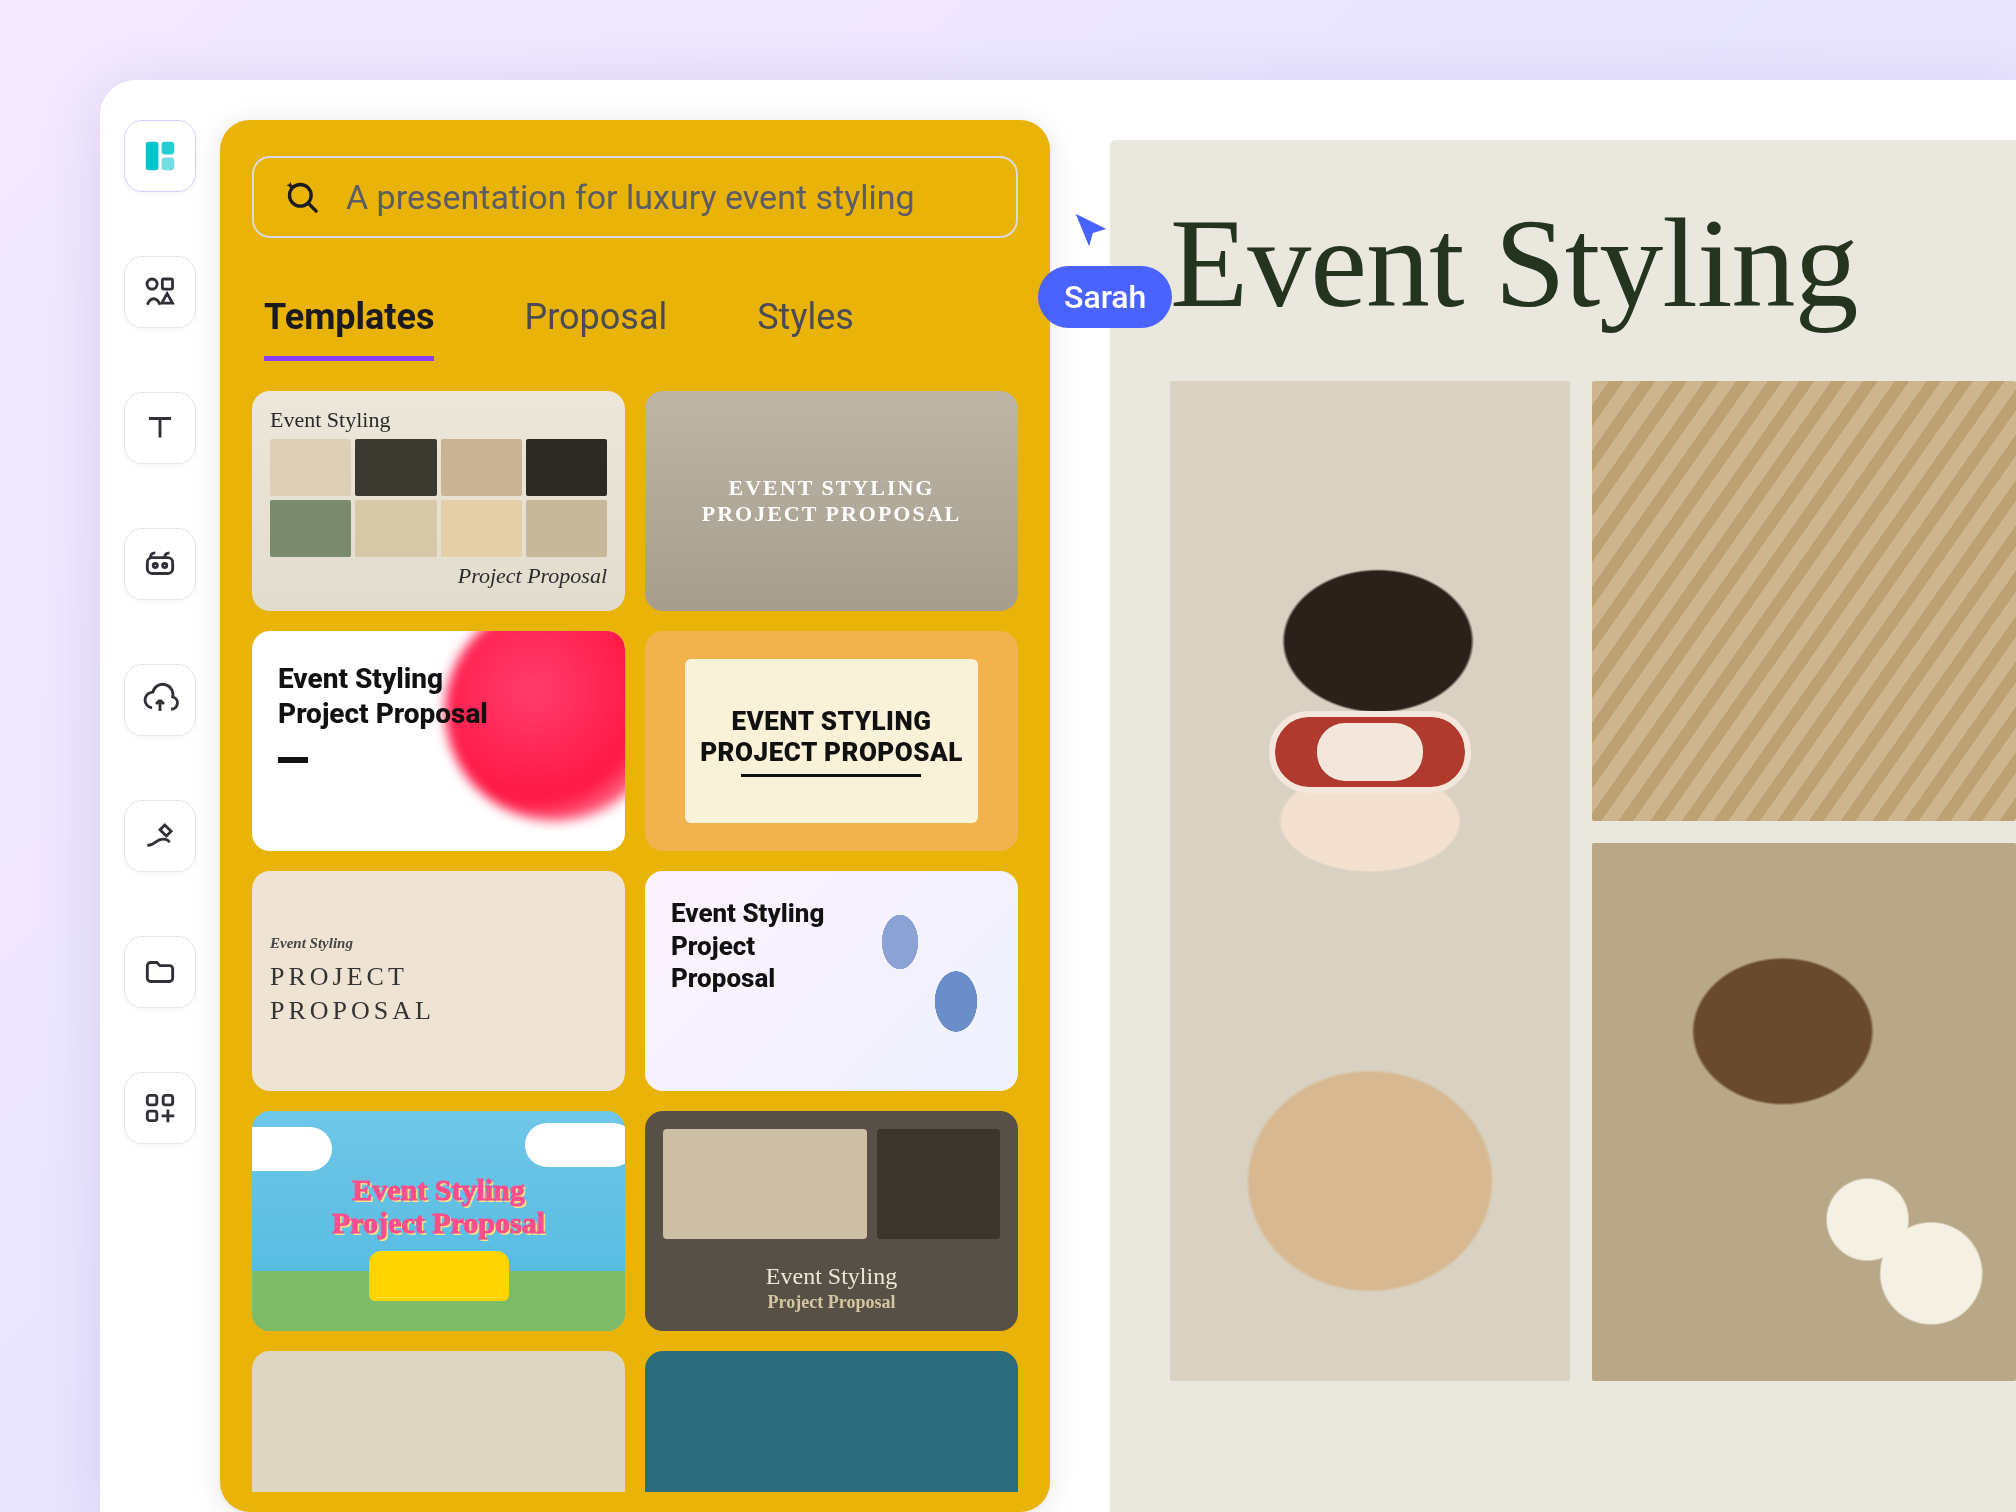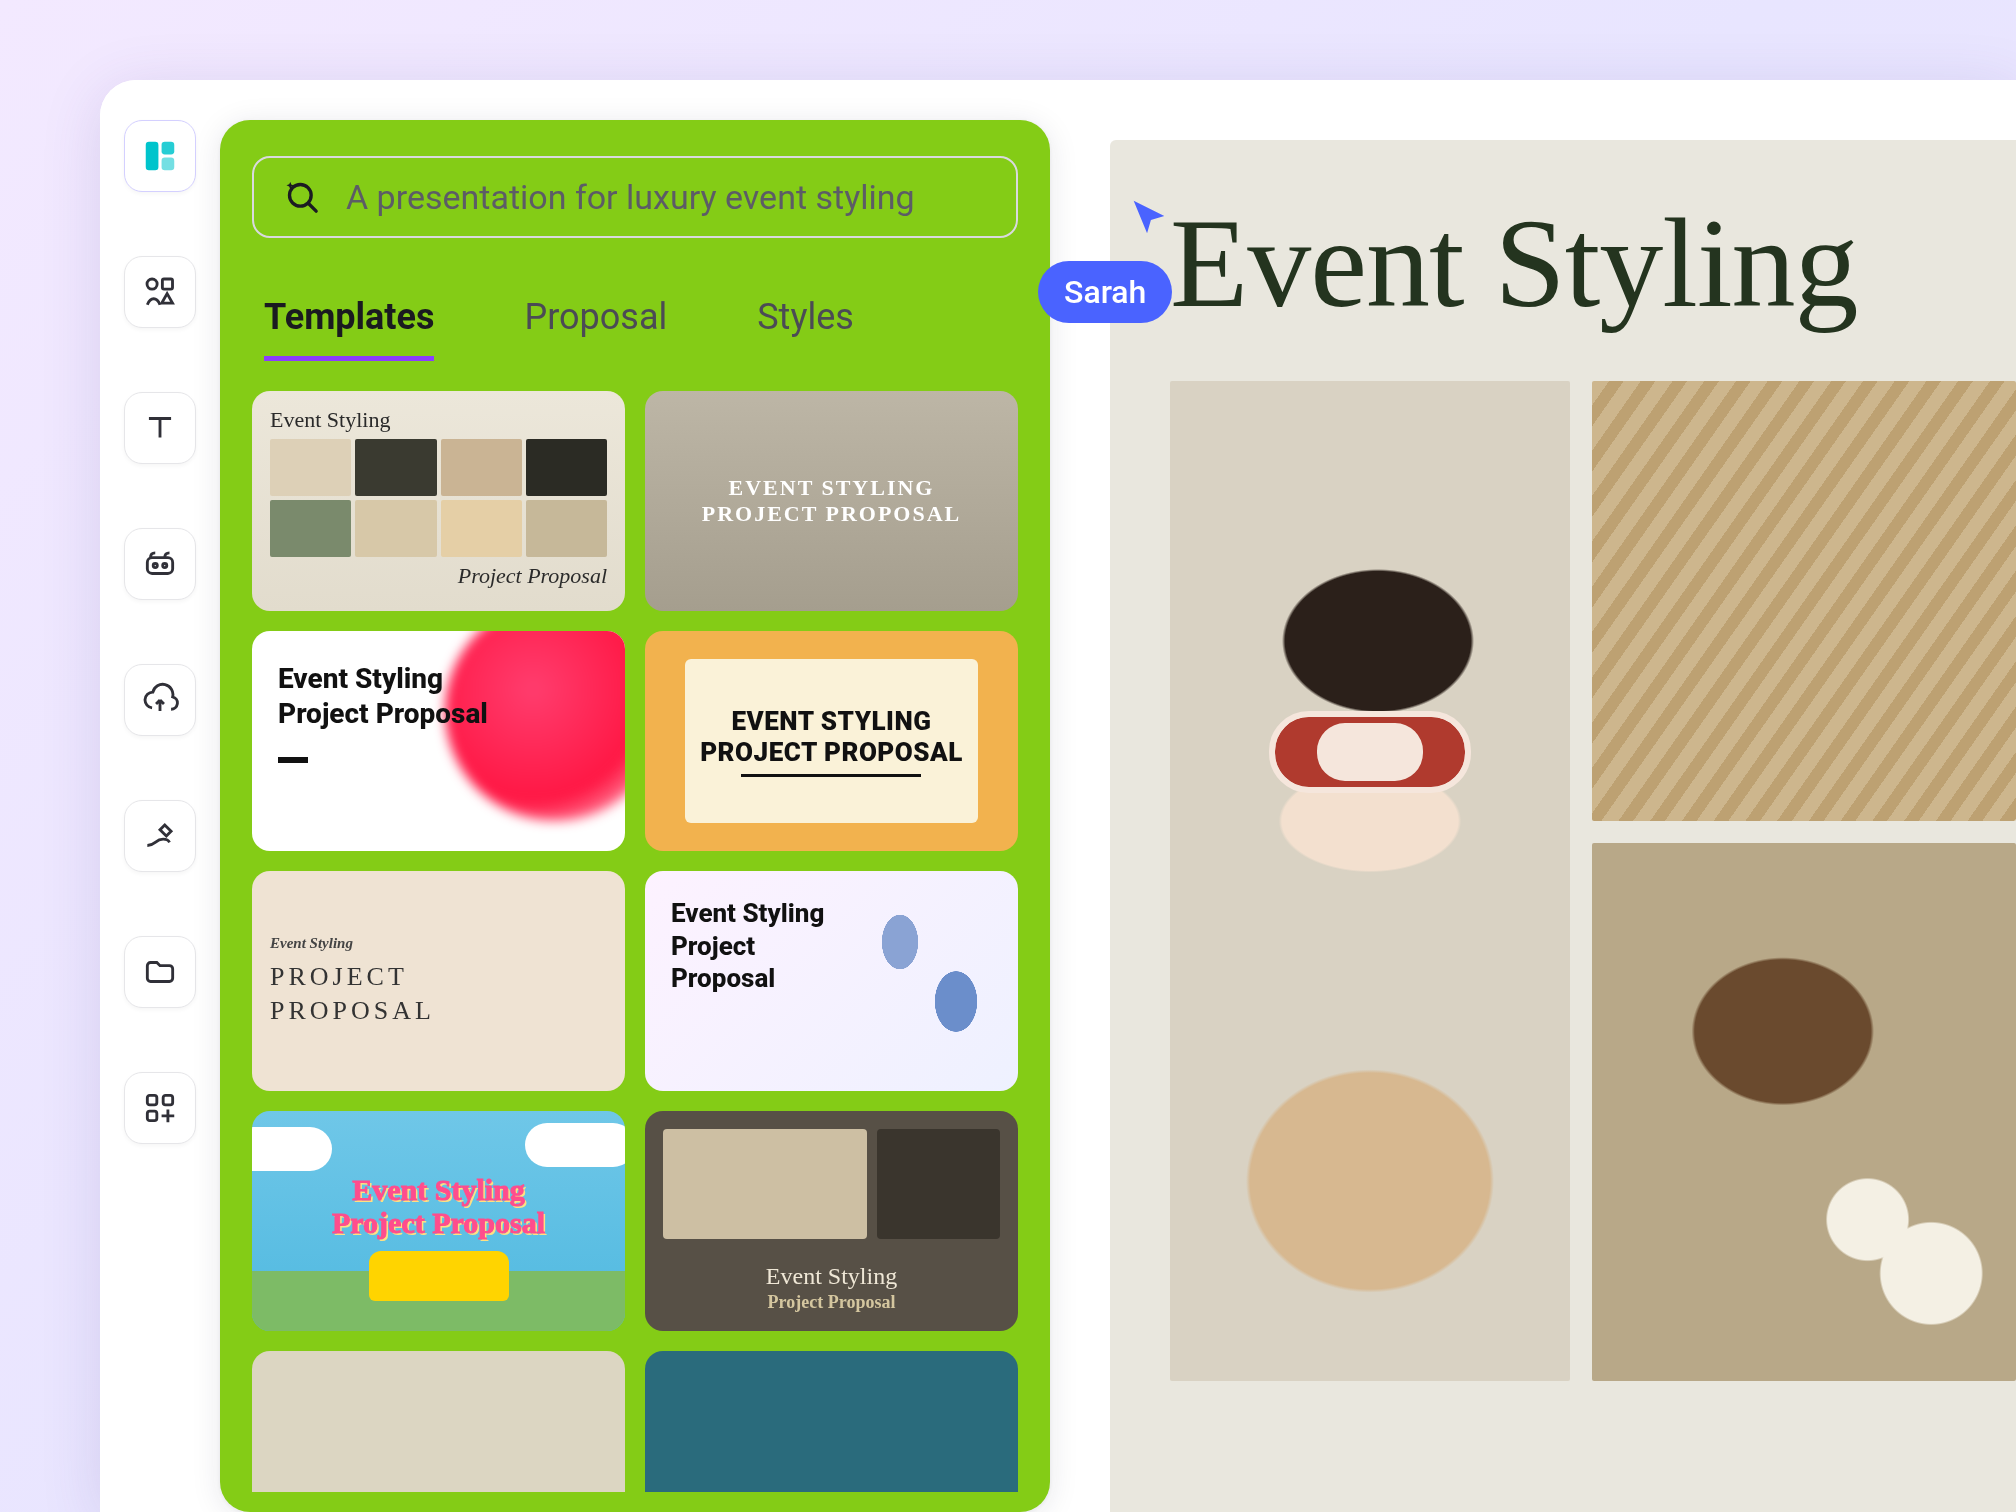--- a/index.html
+++ b/index.html
@@ -64,21 +64,21 @@
   .rail-btn.active { border-color: #d4d0ff; }
   .rail-btn svg { width: 38px; height: 38px; }
   .rail-btn .ic { stroke: #303038; stroke-width: 1.8; fill: none; }
   .rail-btn.active .fillable { fill: #00c4cc; stroke: none; }
   .panel-wrap {
     width: 850px;
     padding: 40px 20px 0 0;
     position: relative;
   }
   .panel {
-    background: #84cc16;
+    background: #eab308;
     border-radius: 30px;
     box-shadow: 0 4px 30px rgba(30,30,60,0.10), 0 1px 4px rgba(30,30,60,0.06);
     padding: 36px 32px 20px 32px;
     height: 100%;
     display: flex;
     flex-direction: column;
   }
   .search {
     border: 2px solid #d9d9de;
     border-radius: 18px;
@@ -176,25 +176,25 @@
   .tpl8 .imgrow div{flex:1;background:#cdbfa3;border-radius:4px;}
   .tpl8 .imgrow div:last-child{background:#3a352d;flex:0.6;}
   .tpl8 .l1{font-family:Georgia,serif;color:#efe7d6;font-size:24px;font-weight:400;text-align:center;}
   .tpl8 .l2{font-family:"Brush Script MT",cursive;color:#d4c69f;font-size:18px;text-align:center;}
   .tpl9 { background:#dcd6c2; }
   .tpl10 { background:#2a6b7c; }
 
   .cursor-badge {
     position: absolute;
     left: 790px;
-    top: 115px;
+    top: 128px;
     display: flex;
     flex-direction: column;
-    align-items: flex-end;
-    gap: 20px;
+    align-items: center;
+    gap: 12px;
     z-index: 5;
   }
   .cursor-badge svg { width: 46px; height: 46px; }
   .badge {
     background: #4a63ff;
     color: #fff;
     font-size: 32px;
     font-weight: 500;
     padding: 12px 26px;
     border-radius: 999px;

